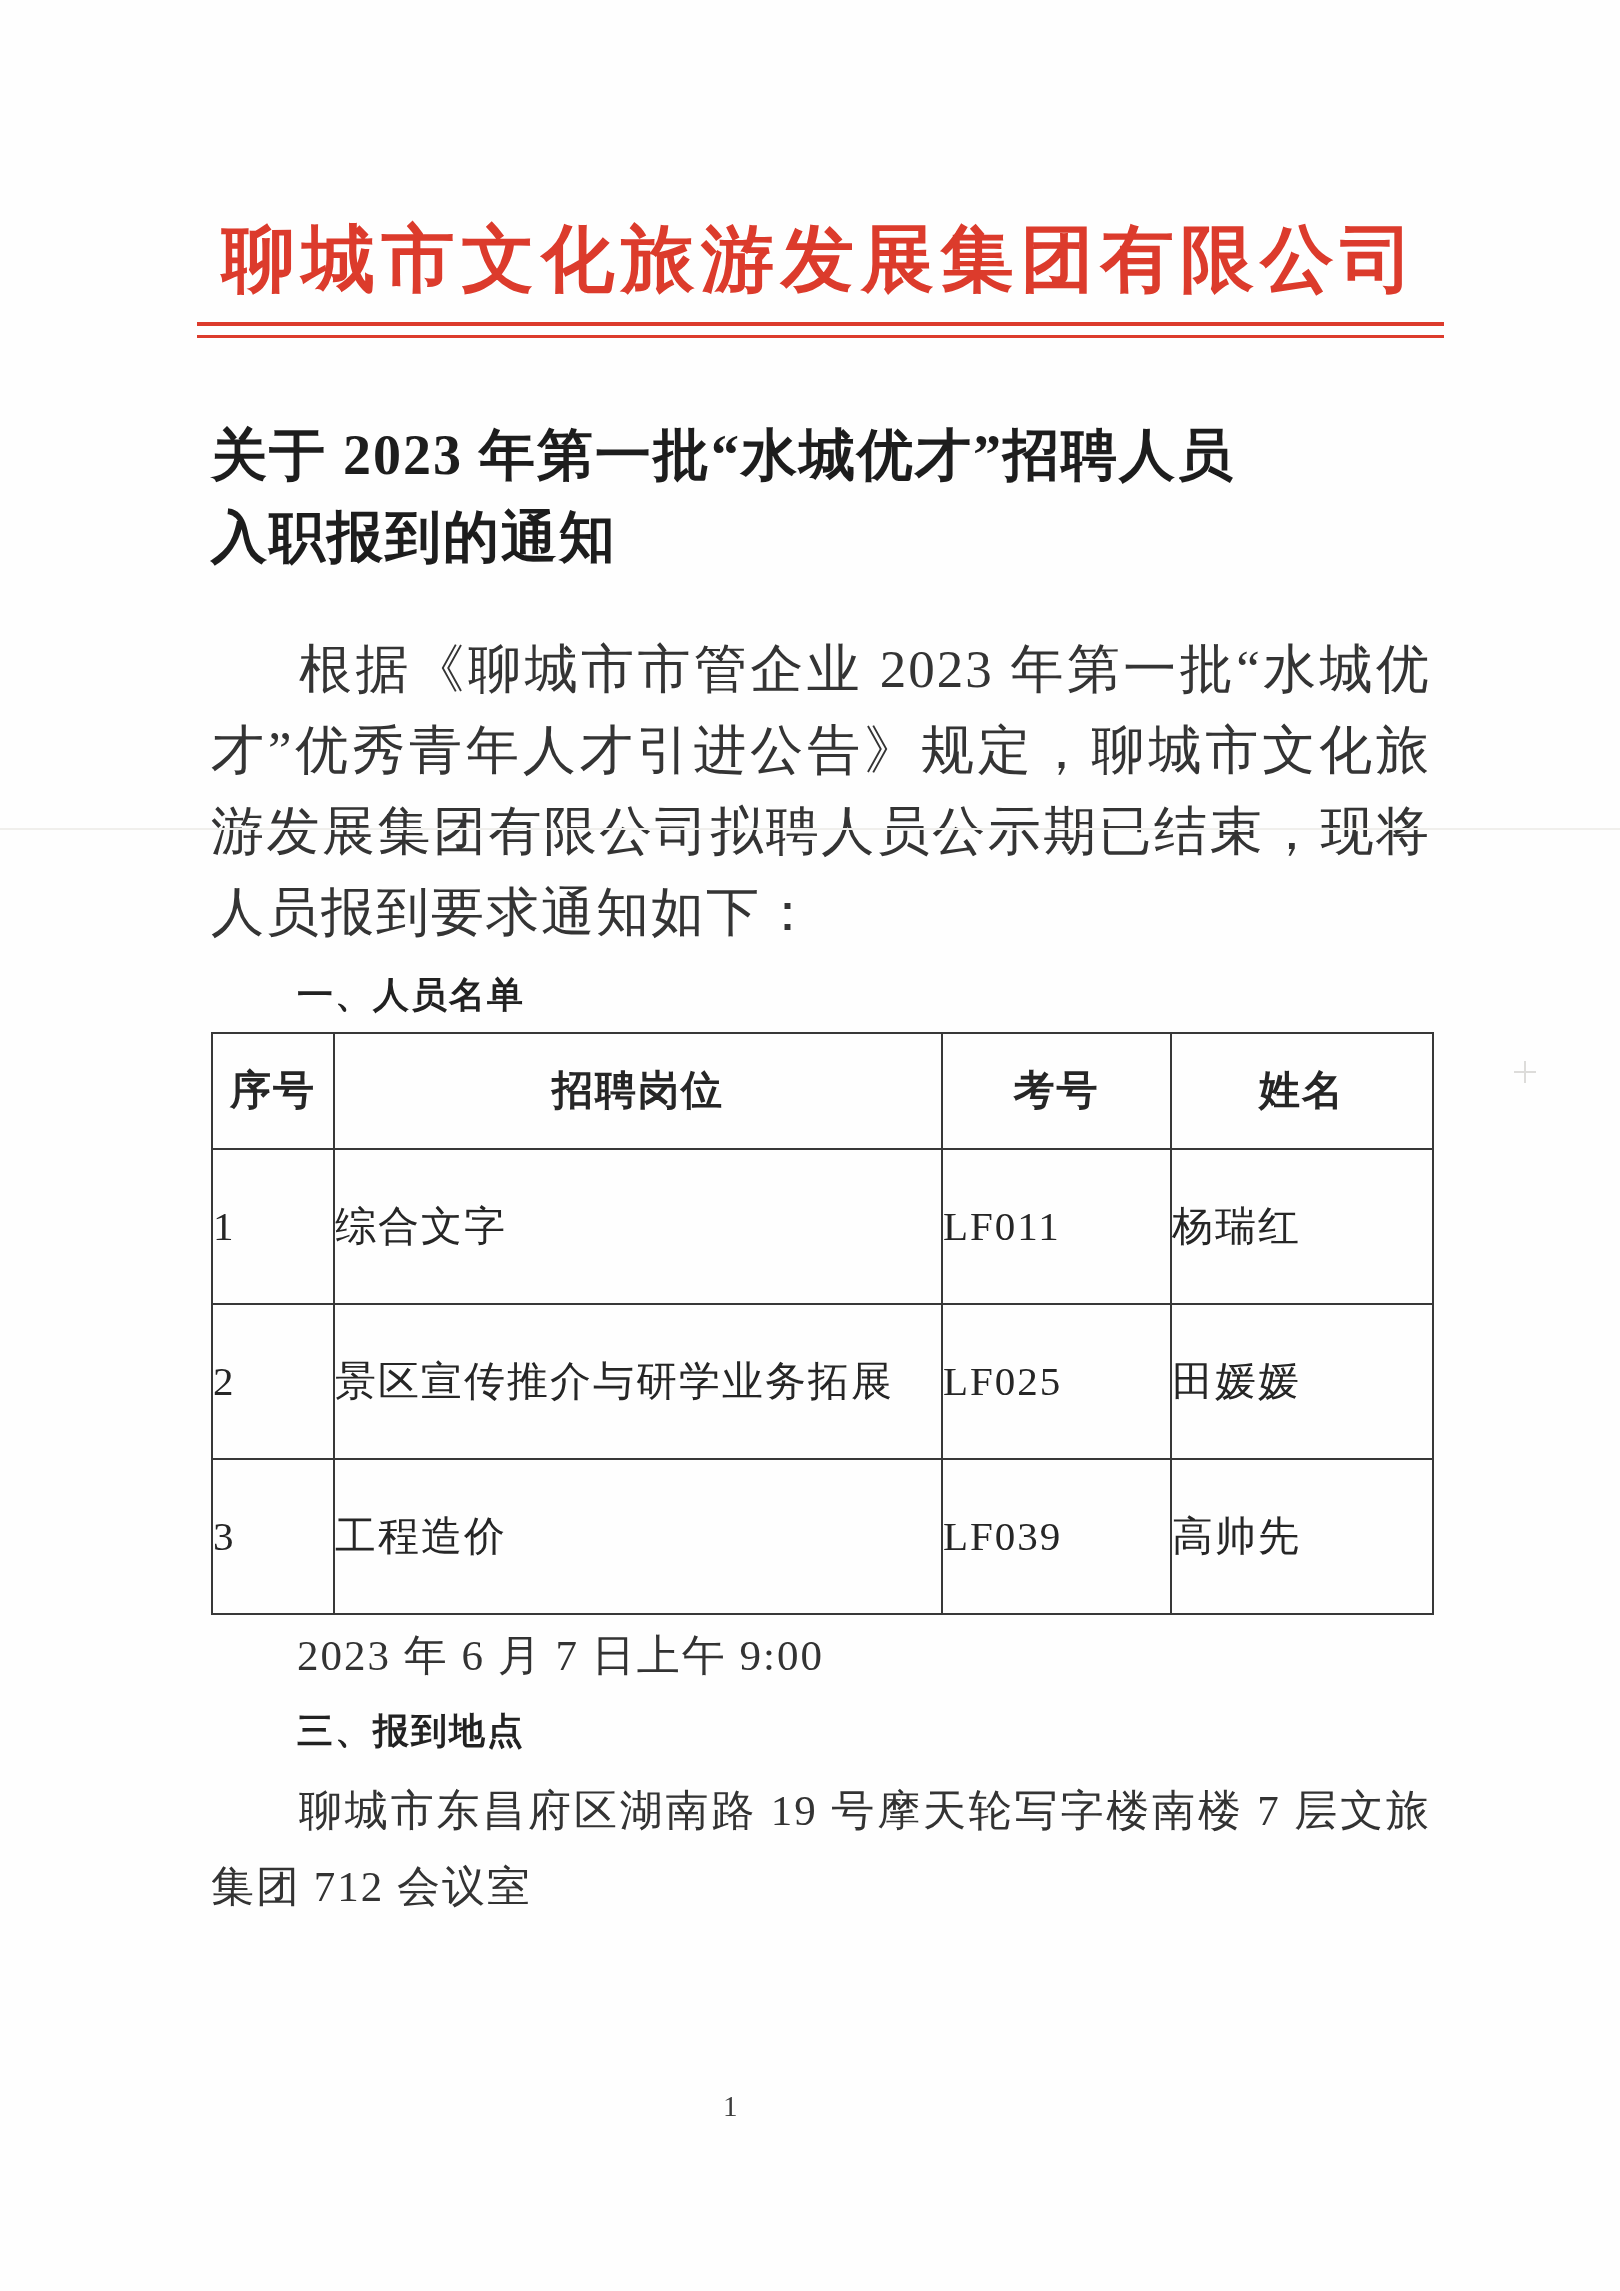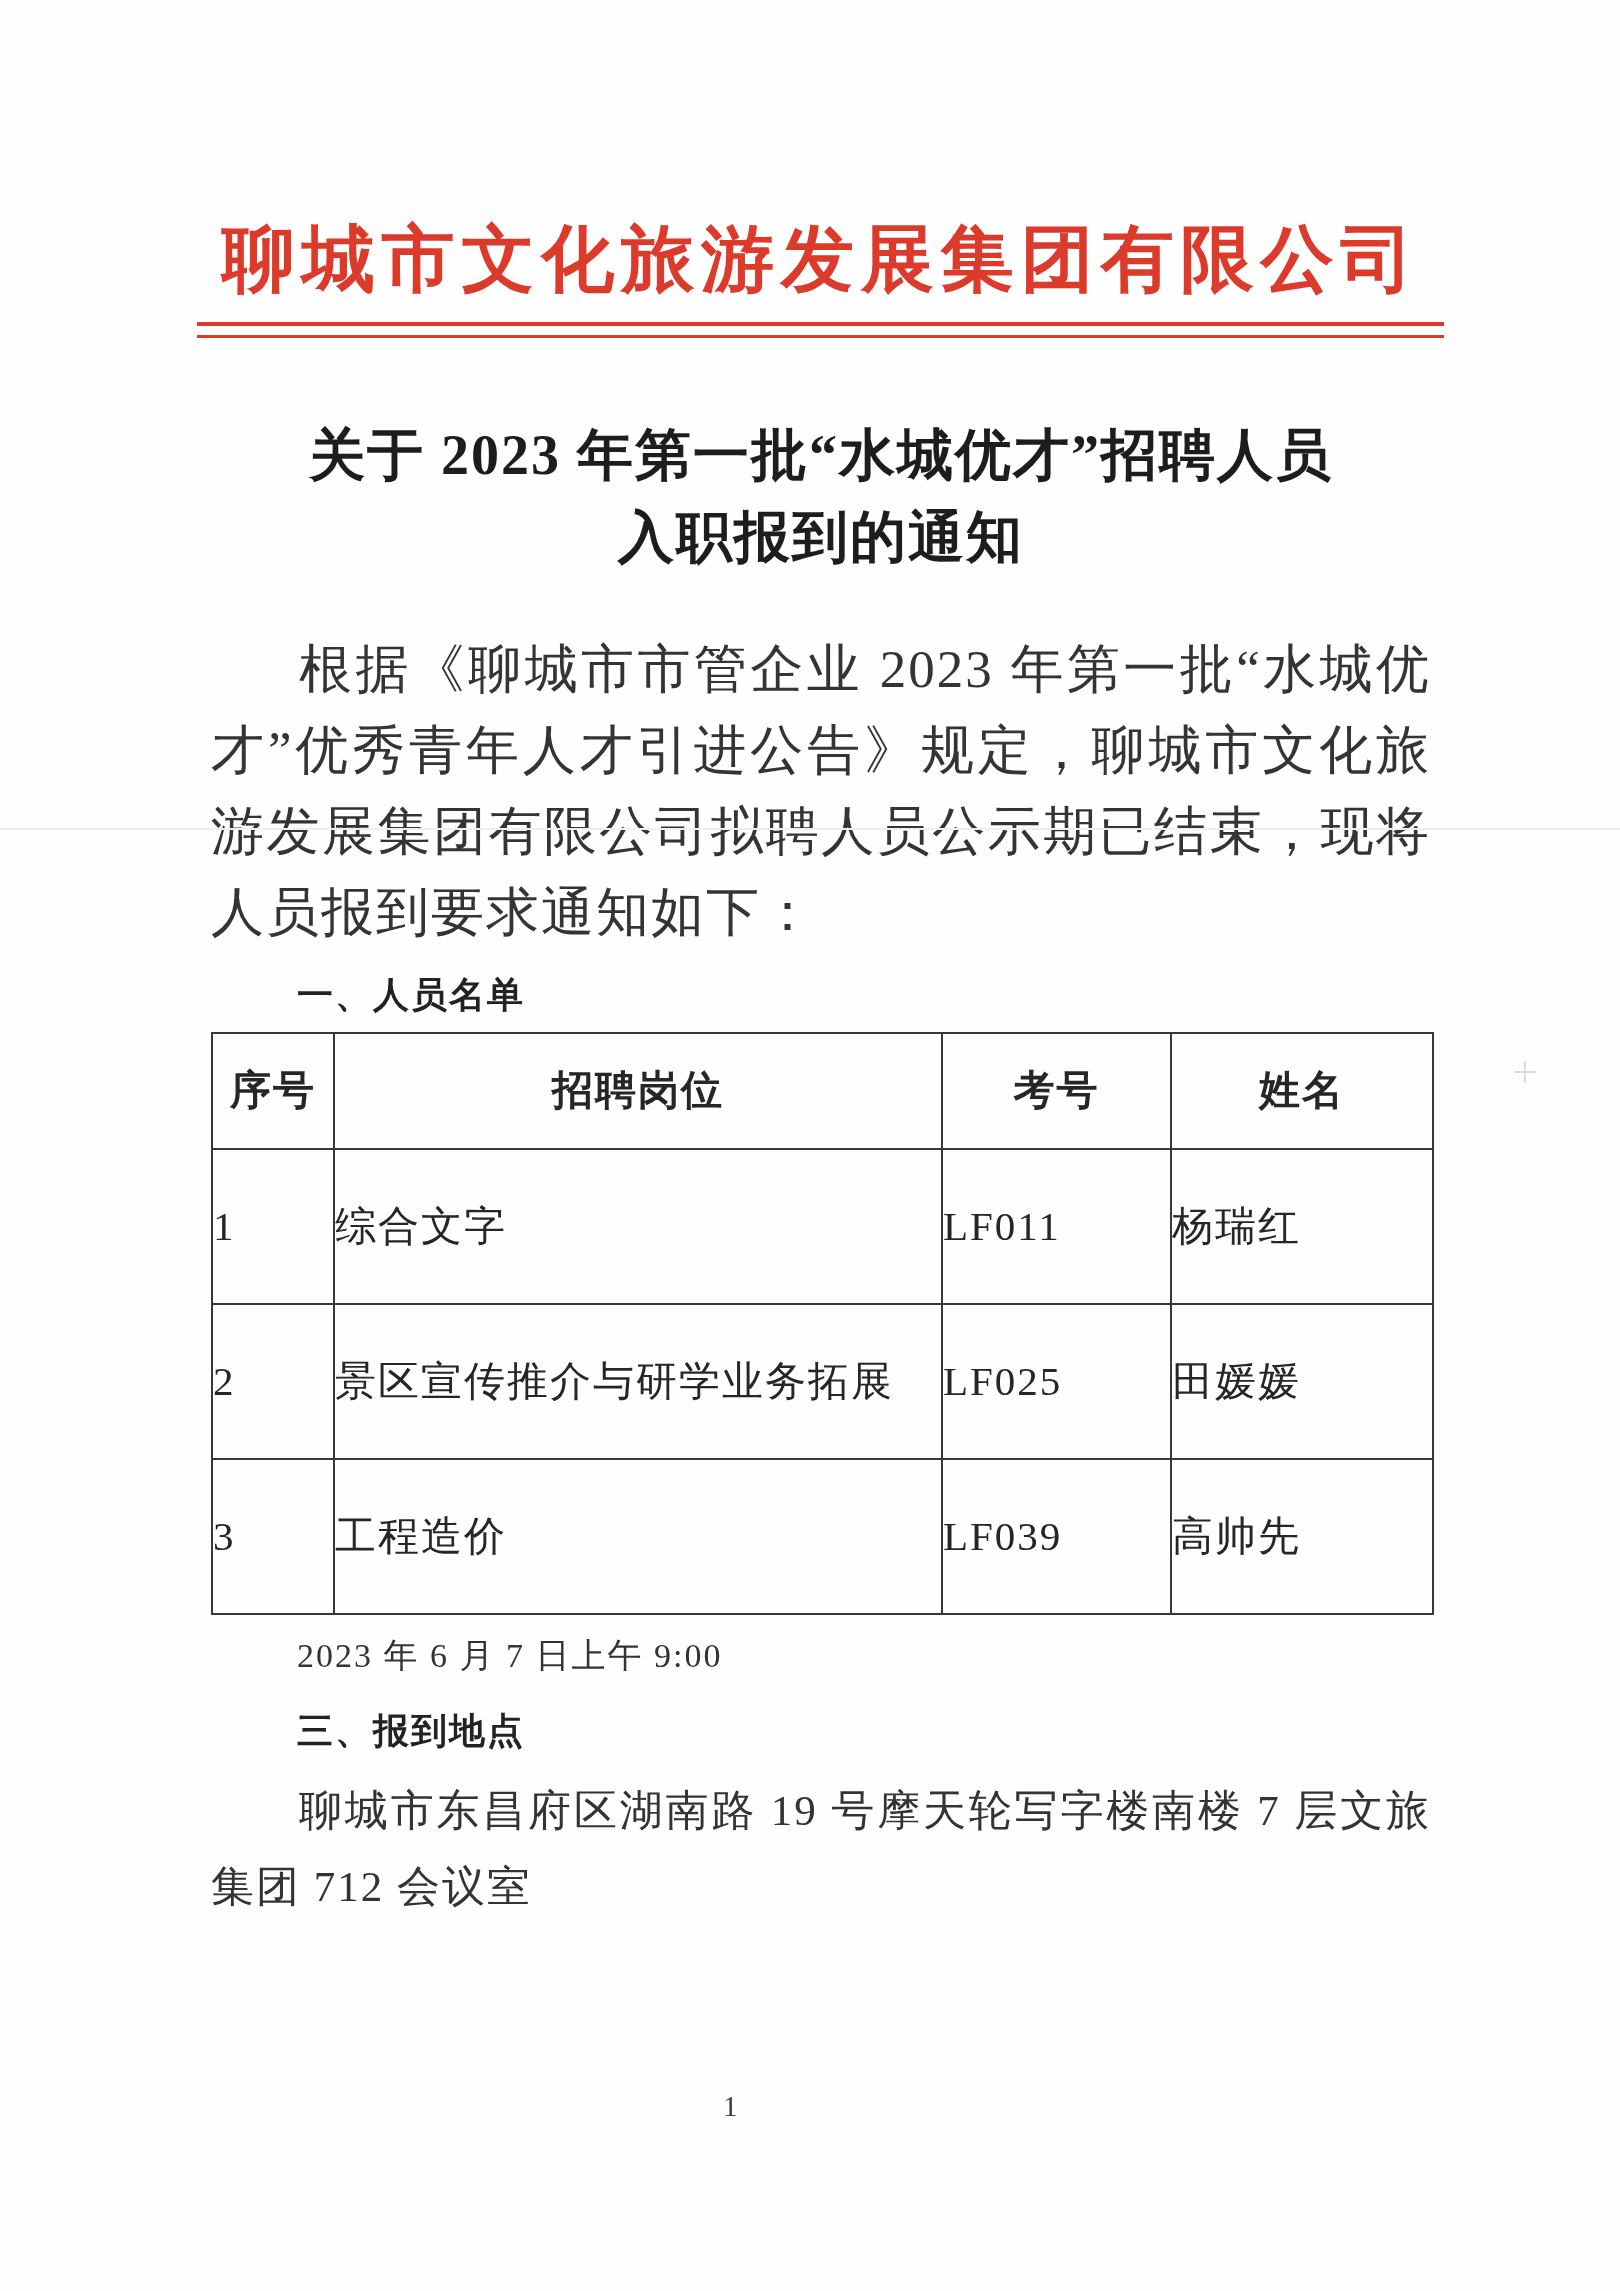--- a/index.html
+++ b/index.html
@@ -32,21 +32,21 @@
     margin-top: 9.8px;
     margin-left: -13.7px;
     width: 1247px;
     height: 16.7px;
     border-top: 4.9px solid #dc3b2c;
     border-bottom: 3.9px solid #dc3b2c;
   }
   
   .doc-title {
     margin-top: 76px;
-    text-align: center;
+    text-align: left;
     font-size: 56px;
     line-height: 82px;
     font-weight: bold;
     letter-spacing: 2px;
     color: #1d1d1d;
   }
   
   .intro {
     margin-top: 51px;
     font-size: 53px;
@@ -87,21 +87,21 @@
     letter-spacing: 2px;
     color: #262626;
     overflow: hidden;
   }
   table.roster th { height: 116px; font-weight: bold; }
   table.roster td { height: 155px; font-weight: normal; }
   
   .plain-line {
     margin-top: 5.9px;
     margin-left: 86px;
-    font-size: 34px;
+    font-size: 43px;
     line-height: 69px;
     letter-spacing: 2px;
     color: #333333;
   }
   .address {
     margin-top: 7.8px;
     font-size: 43px;
     line-height: 76px;
     letter-spacing: 2px;
     text-align: justify;

